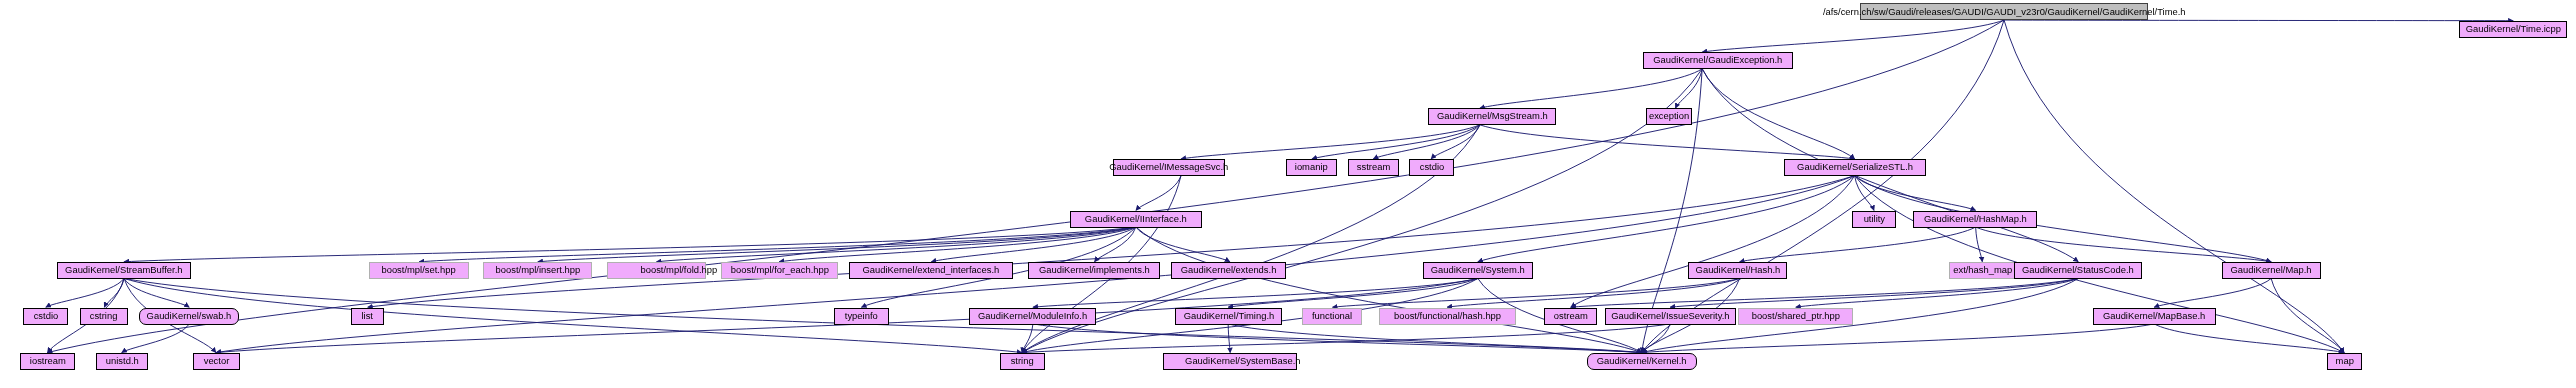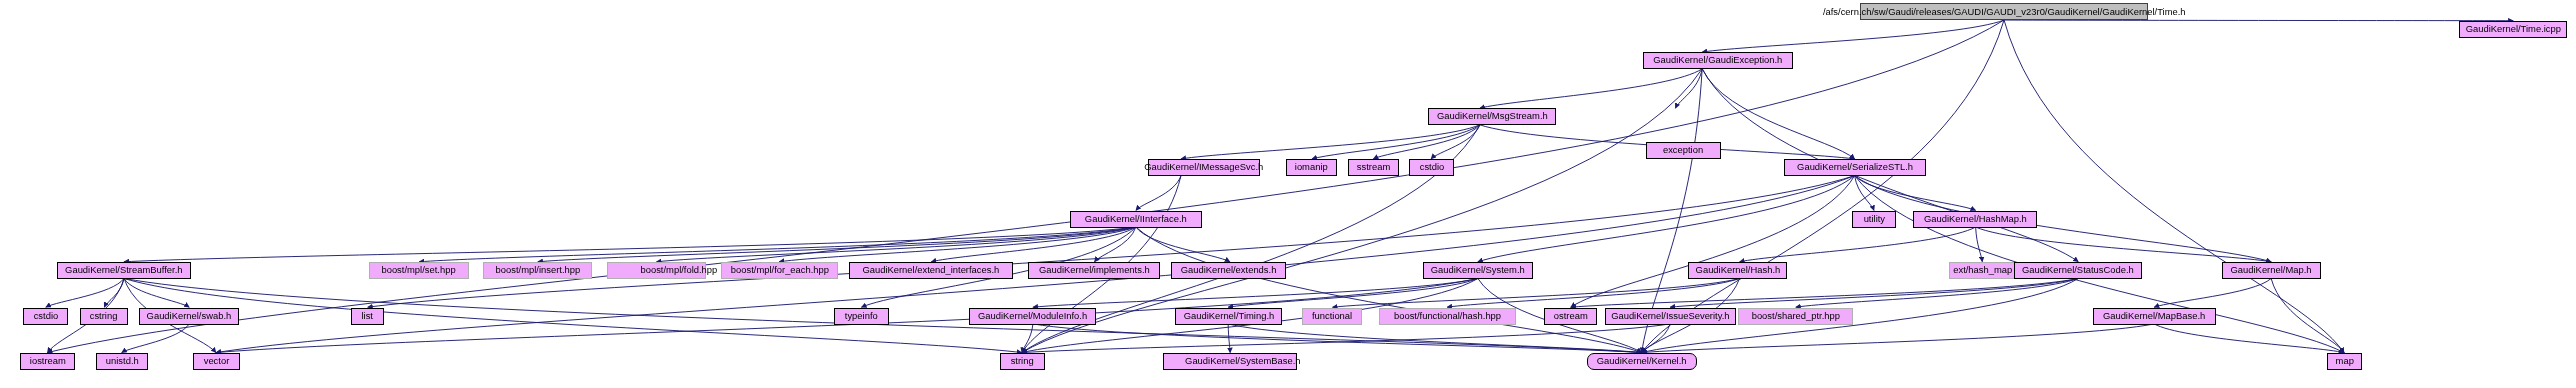--- a/index.html
+++ b/index.html
@@ -142,24 +142,24 @@
       </div>
       <div class="node" style="left: 2459px; top: 21px; width: 108px;">
         <span>GaudiKernel/Time.icpp</span>
       </div>
       <div class="node" style="left: 1627px; top: 52px; width: 150px; margin-left: 16px;">
         <span>GaudiKernel/GaudiException.h</span>
       </div>
       <div class="node" style="left: 1416px; top: 108px; width: 128px; margin-left: 12px;">
         <span>GaudiKernel/MsgStream.h</span>
       </div>
-      <div class="node" style="left: 1646px; top: 108px; width: 75px; margin-top: 34px;">
+      <div class="node" style="left: 1646px; top: 108px; width: 46px;">
         <span>exception</span>
       </div>
-      <div class="node" style="left: 1113px; top: 159px; width: 112px; margin-left: 35px;">
+      <div class="node" style="left: 1113px; top: 159px; width: 112px;">
         <span>GaudiKernel/IMessageSvc.h</span>
       </div>
       <div class="node" style="left: 1286px; top: 159px; width: 51px;">
         <span>iomanip</span>
       </div>
       <div class="node" style="left: 1348px; top: 159px; width: 51px;">
         <span>sstream</span>
       </div>
       <div class="node" style="left: 1409px; top: 159px; width: 45px;">
         <span>cstdio</span>
@@ -214,21 +214,21 @@
       </div>
       <div class="node" style="left: 2222px; top: 262px; width: 99px;">
         <span>GaudiKernel/Map.h</span>
       </div>
       <div class="node" style="left: 23.4px; top: 308px; width: 45px;">
         <span>cstdio</span>
       </div>
       <div class="node" style="left: 80px; top: 308px; width: 48px;">
         <span>cstring</span>
       </div>
-      <div class="node" style="left: 139px; top: 308px; width: 100px;">
+      <div class="node" style="left: 139px; top: 308px; width: 100px; border-radius: 7px;">
         <span>GaudiKernel/swab.h</span>
       </div>
       <div class="node" style="left: 351px; top: 308px; width: 33px;">
         <span>list</span>
       </div>
       <div class="node" style="left: 834px; top: 308px; width: 55px;">
         <span>typeinfo</span>
       </div>
       <div class="node" style="left: 969px; top: 308px; width: 127px;">
         <span>GaudiKernel/ModuleInfo.h</span>

